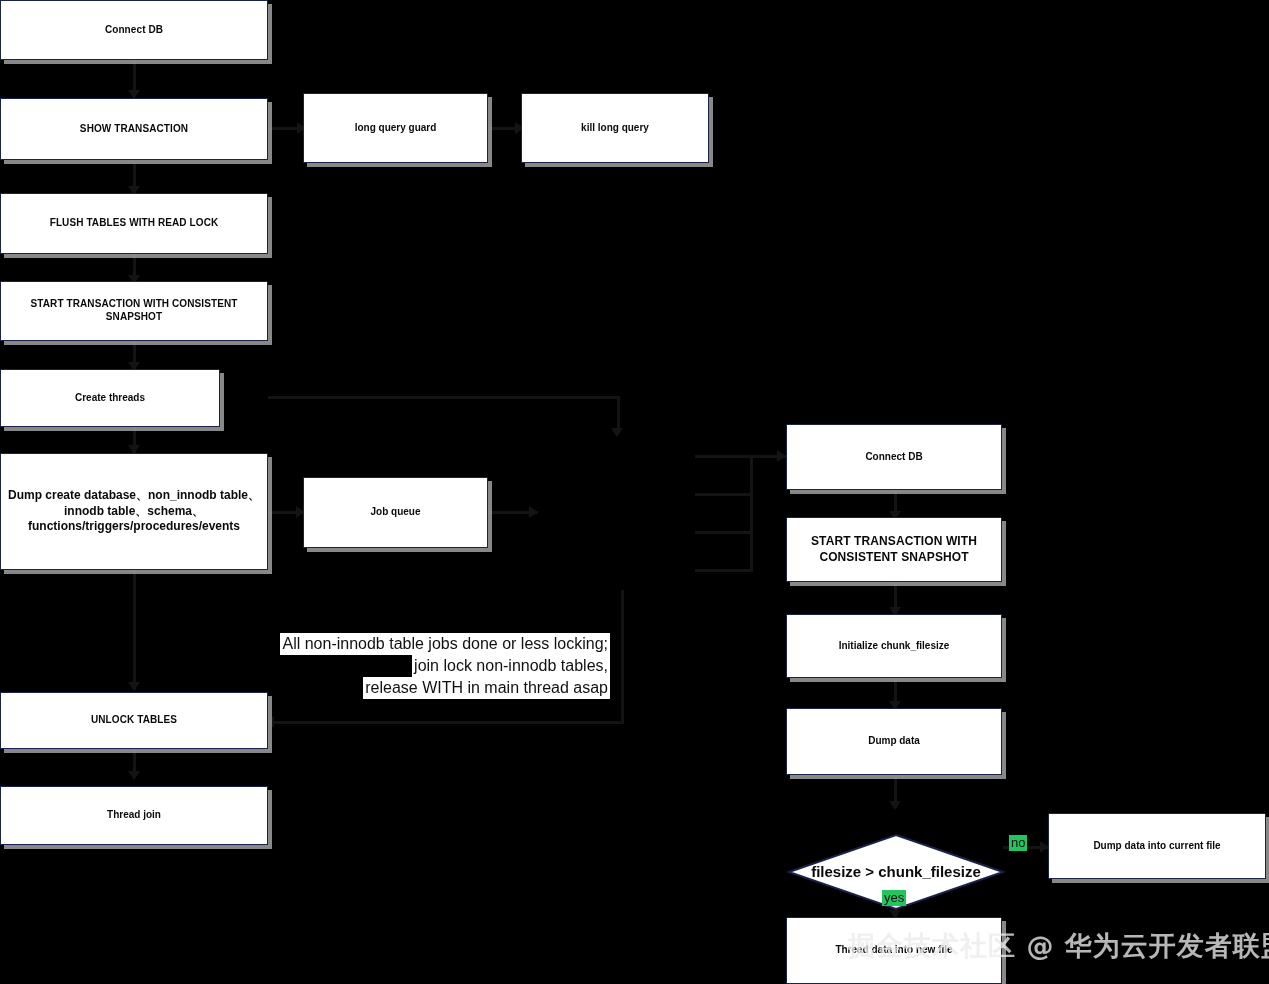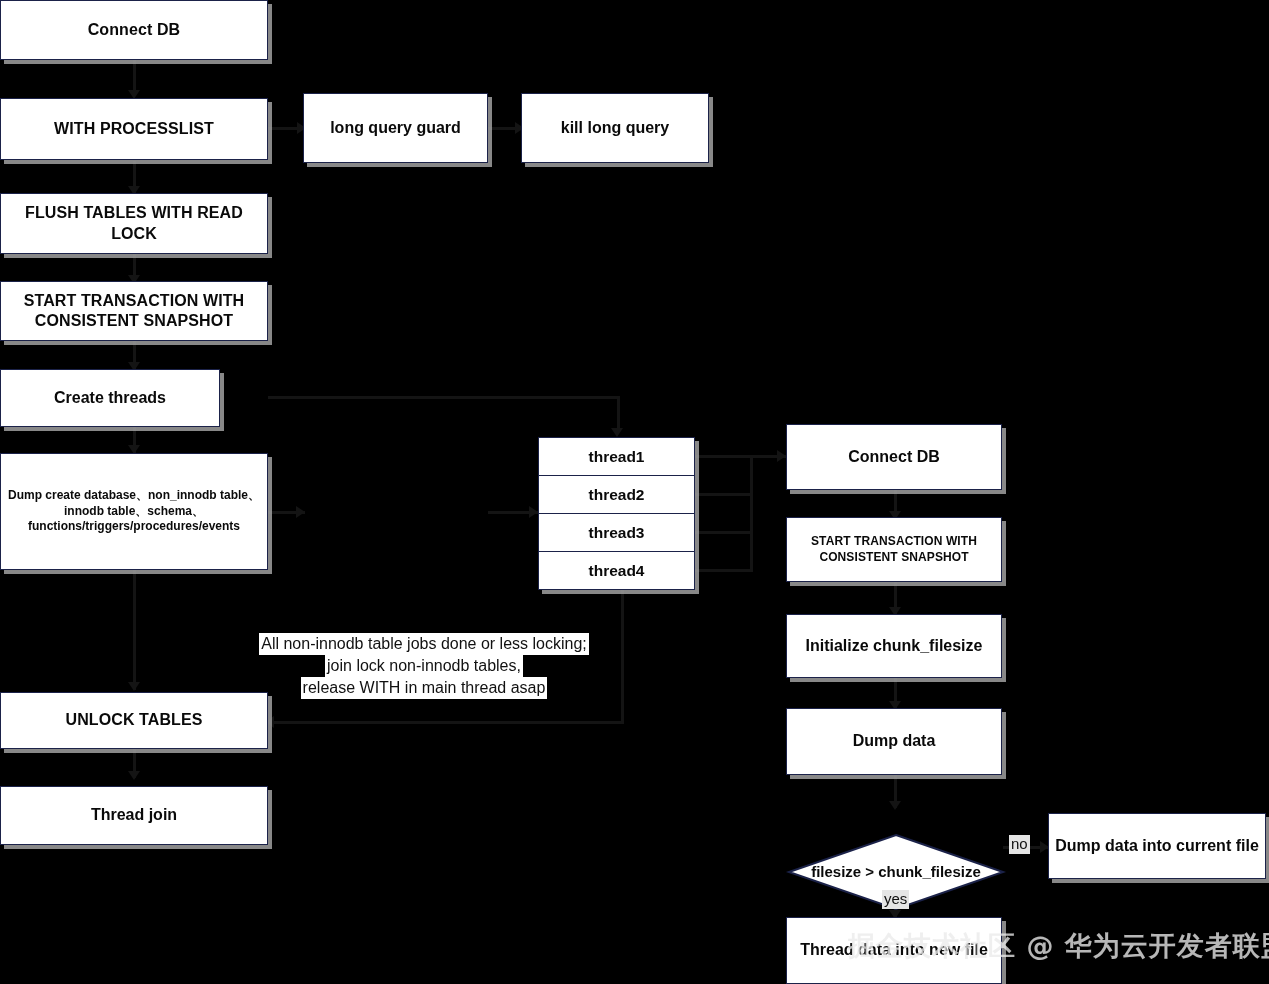--- a/index.html
+++ b/index.html
@@ -21,21 +21,21 @@
     box-sizing: border-box;
     background: #ffffff;
     border: 1.5px solid #1b2249;
     box-shadow: 4px 4px 0 0 rgba(160,160,160,0.85);
     display: flex;
     align-items: center;
     justify-content: center;
     text-align: center;
     color: #0a0a0a;
     font-weight: bold;
-    font-size: 16px;
+    font-size: 10px;
     line-height: 1.28;
     padding: 2px 6px;
     z-index: 5;
   }
   .node.sm    { font-size: 12px; }
   .node.caps  { font-weight: bold; letter-spacing: 0.1px; }
 
   
   .stack {
     position: absolute;
@@ -78,39 +78,39 @@
     font-size: 15px;
     line-height: 1.3;
     color: #0a0a0a;
     pointer-events: none;
   }
 
   
   .annot {
     position: absolute;
     z-index: 6;
-    text-align: center;
+    text-align: right;
     color: #111111;
     font-size: 16px;
     line-height: 1.38;
     white-space: nowrap;
   }
   .annot span {
     background: #ffffff;
     padding: 0 2px;
     display: inline-block;
   }
 
   
   .edgelabel {
     position: absolute;
     z-index: 7;
-    background: #e5e5e5;
+    background: #22c55e;
     color: #111111;
-    font-size: 15px;
+    font-size: 13px;
     font-weight: normal;
     padding: 1px 2px;
     line-height: 1.1;
   }
 
   
   .ln {
     position: absolute;
     background: #141414;
     z-index: 2;
@@ -221,21 +221,21 @@
   <div class="arrow right" style="left:1040px; top:841px;"></div>
 
   <div class="ln lnv" style="left:894px; top:885px; height:32px;"></div>
   <div class="arrow down" style="left:889px; top:910px;"></div>
 
   <div class="node caps" style="left:0px; top:0px; width:268px; height:60px;">
     <span>Connect DB</span>
   </div>
 
   <div class="node caps" style="left:0px; top:98px; width:268px; height:62px;">
-    <span>WITH PROCESSLIST</span>
+    <span>SHOW TRANSACTION</span>
   </div>
 
   <div class="node" style="left:303px; top:93px; width:185px; height:70px;">
     <span>long query guard</span>
   </div>
 
   <div class="node" style="left:521px; top:93px; width:188px; height:70px;">
     <span>kill long query</span>
   </div>
 
@@ -248,35 +248,24 @@
   </div>
 
   <div class="node" style="left:0px; top:369px; width:220px; height:58px;">
     <span>Create threads</span>
   </div>
 
   <div class="node sm" style="left:0px; top:453px; width:268px; height:117px;">
     <span>Dump create database、non_innodb table、innodb table、schema、functions/triggers/procedures/events</span>
   </div>
 
-
-  <div class="stack" style="left:538px; top:437px; width:157px; height:153px;">
-    <div class="row">
-      <span>thread1</span>
-    </div>
-    <div class="row">
-      <span>thread2</span>
-    </div>
-    <div class="row">
-      <span>thread3</span>
-    </div>
-    <div class="row">
-      <span>thread4</span>
-    </div>
-  </div>
+  <div class="node" style="left:303px; top:477px; width:185px; height:71px;">
+    <span>Job queue</span>
+  </div>
+
 
   <div class="annot" style="left:238px; top:633px; width:372px;">
     <div><span>All non-innodb table jobs done or less locking;</span></div>
     <div><span>join lock non-innodb tables,</span></div>
     <div><span>release WITH in main thread asap</span></div>
   </div>
 
   <div class="node caps" style="left:0px; top:692px; width:268px; height:57px;">
     <span>UNLOCK TABLES</span>
   </div>

